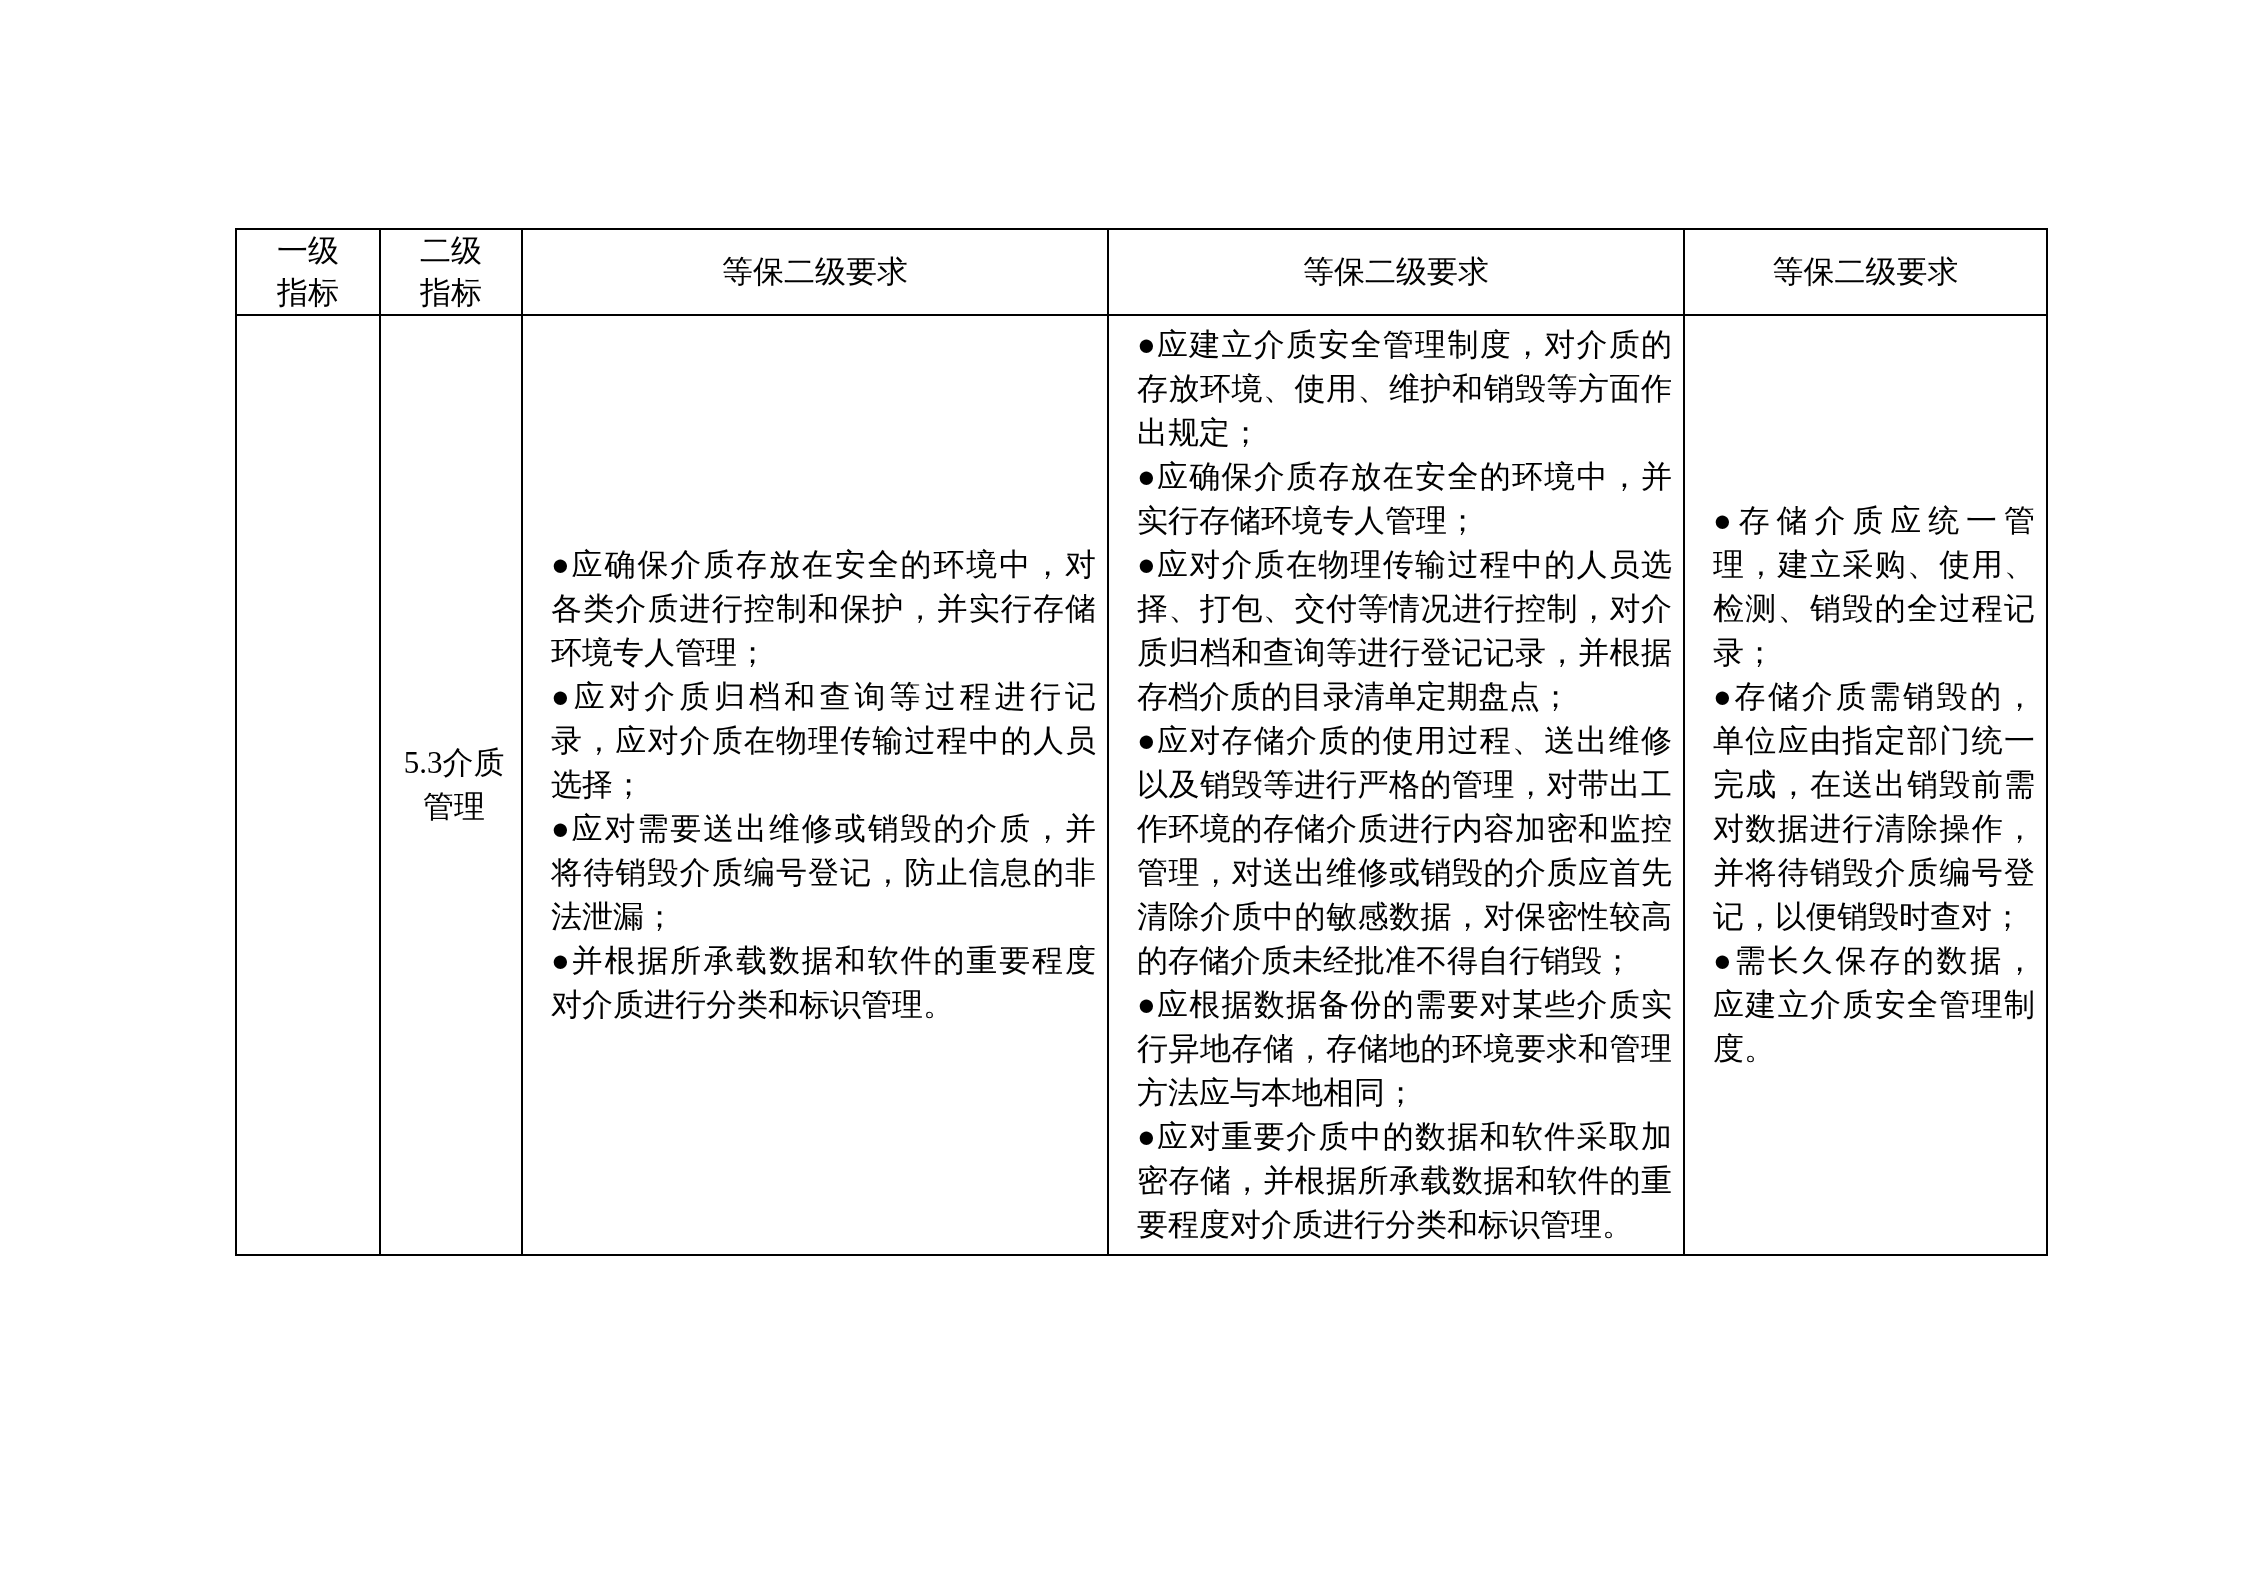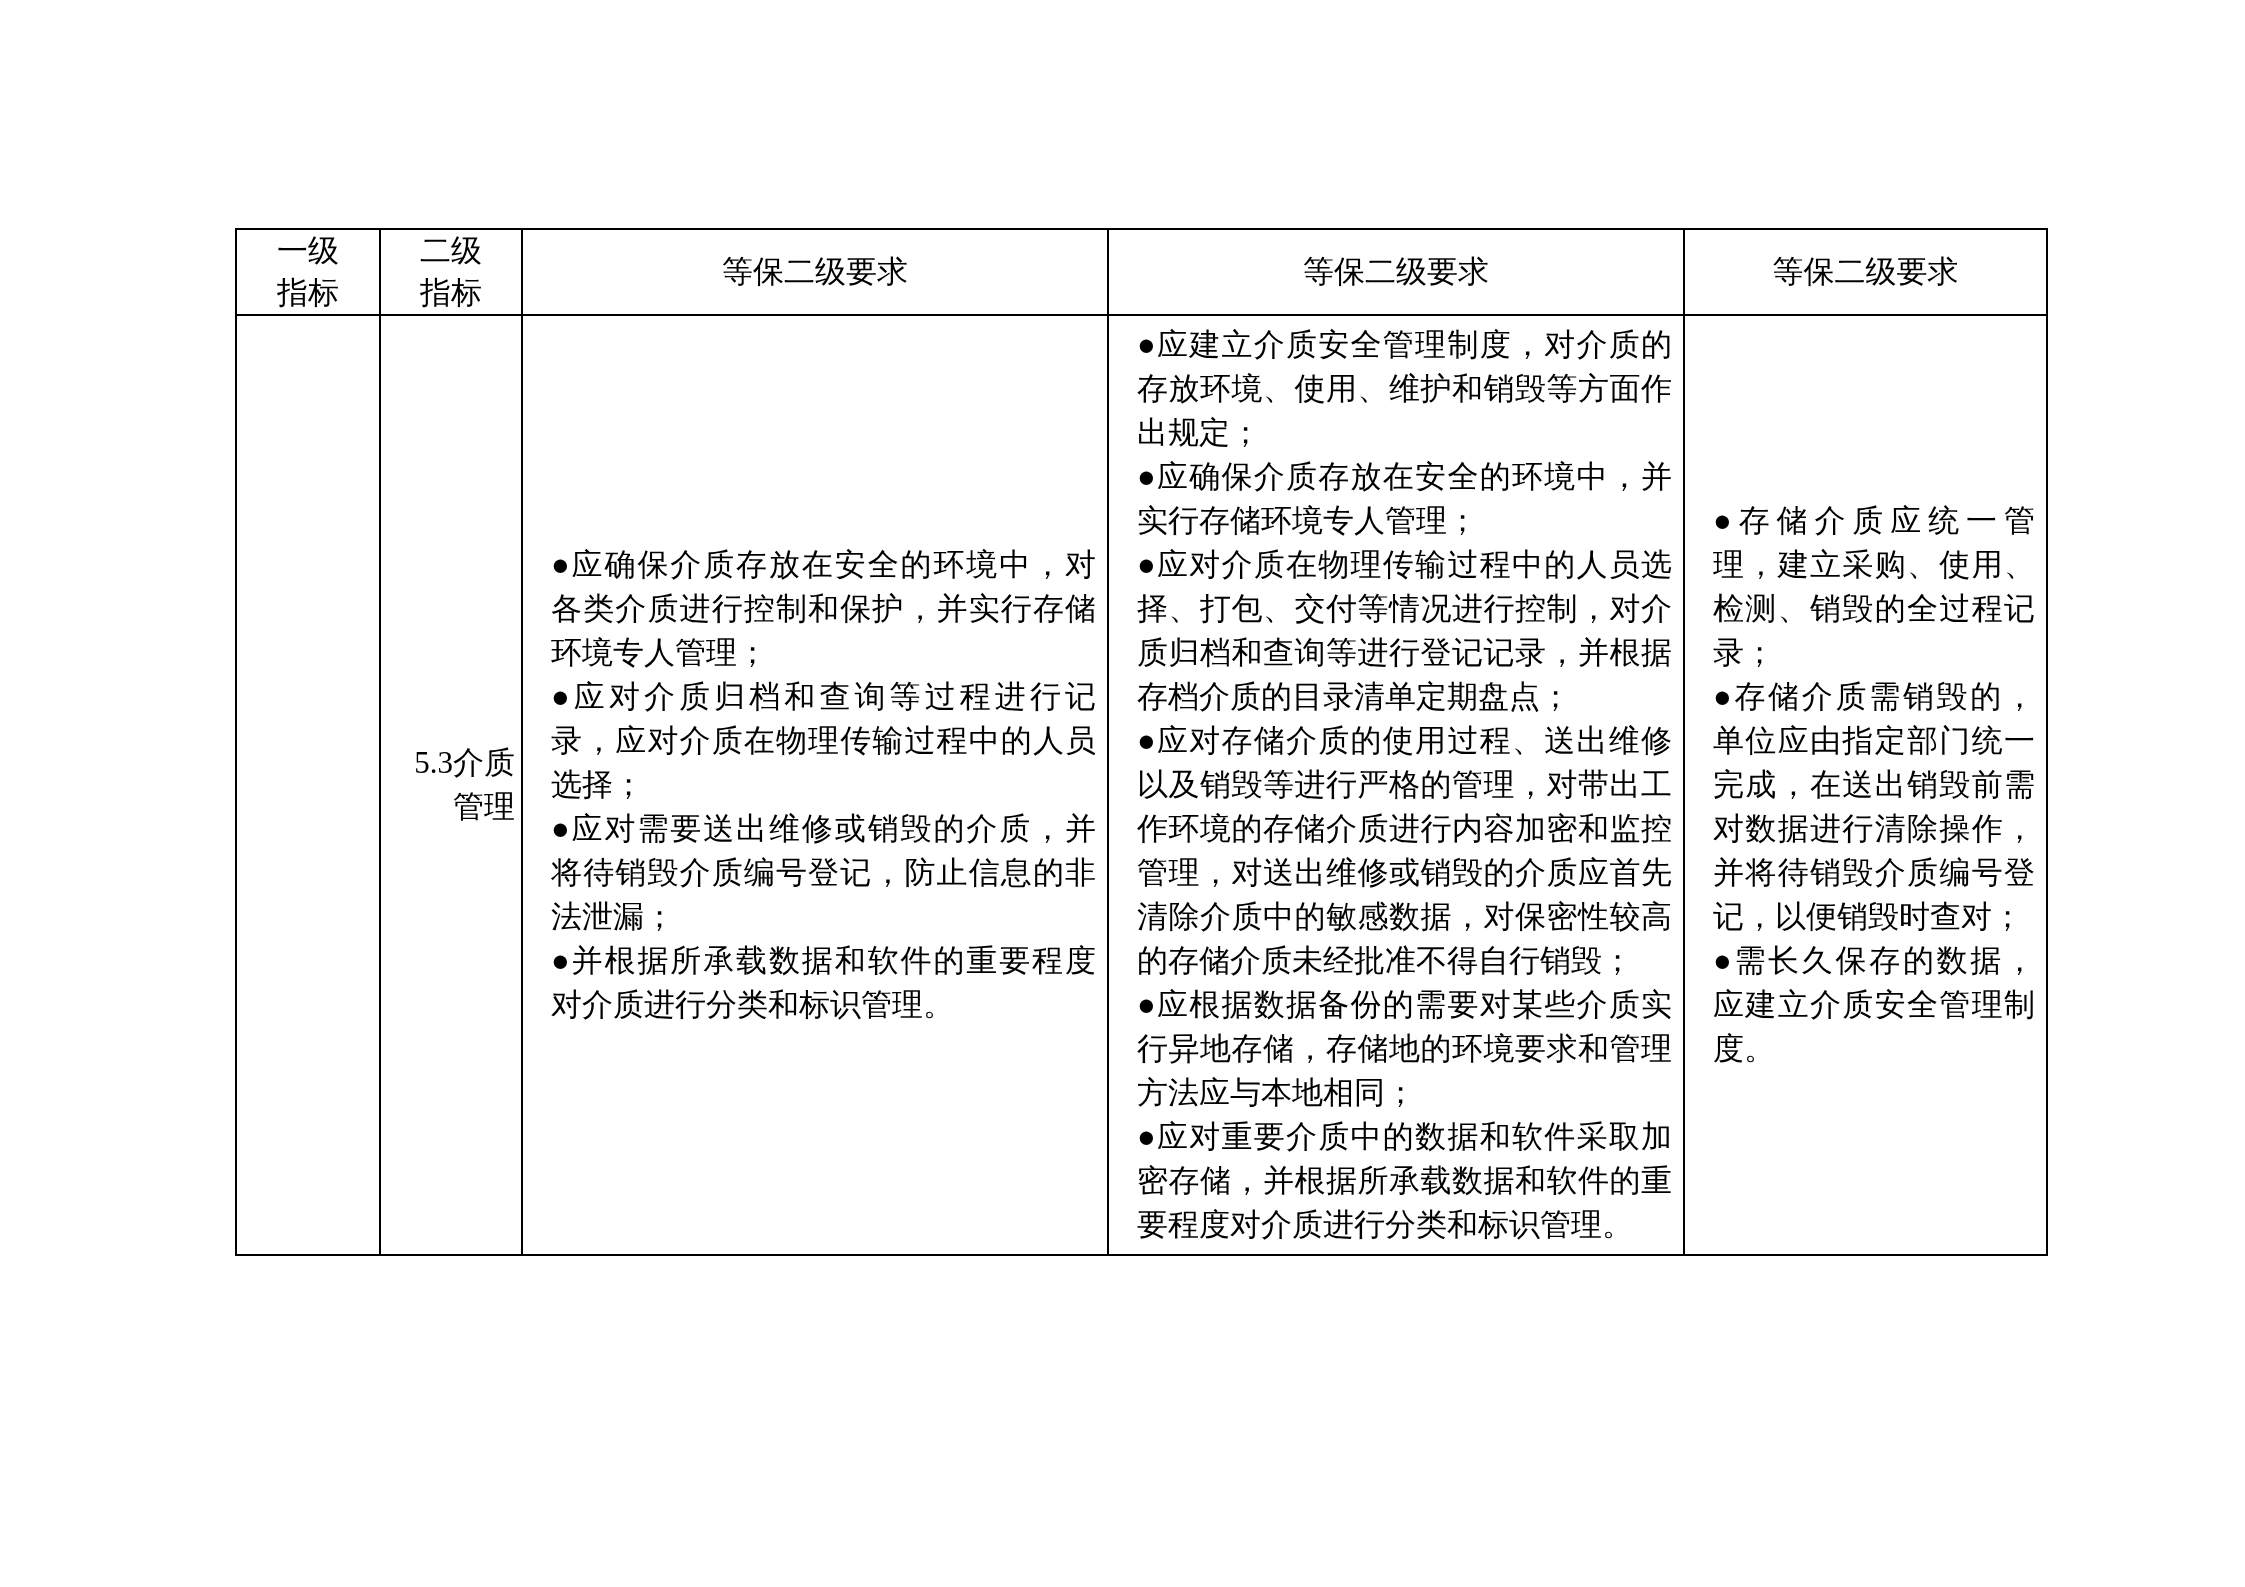--- a/index.html
+++ b/index.html
@@ -47,21 +47,21 @@
     line-height: 42px;
     white-space: pre-line;
     padding: 0 4px;
   }
   .req-table td {
     vertical-align: middle;
     line-height: 44px;
     padding: 0 11px;
   }
   td.cell-indicator {
-    text-align: right;
+    text-align: center;
     white-space: pre-line;
     padding: 0 6px 0 12px;
   }
   td.cell-req {
     text-align: justify;
     text-justify: inter-ideograph;
     padding-left: 28px;
   }
   .bullet-para {
     margin: 0;

